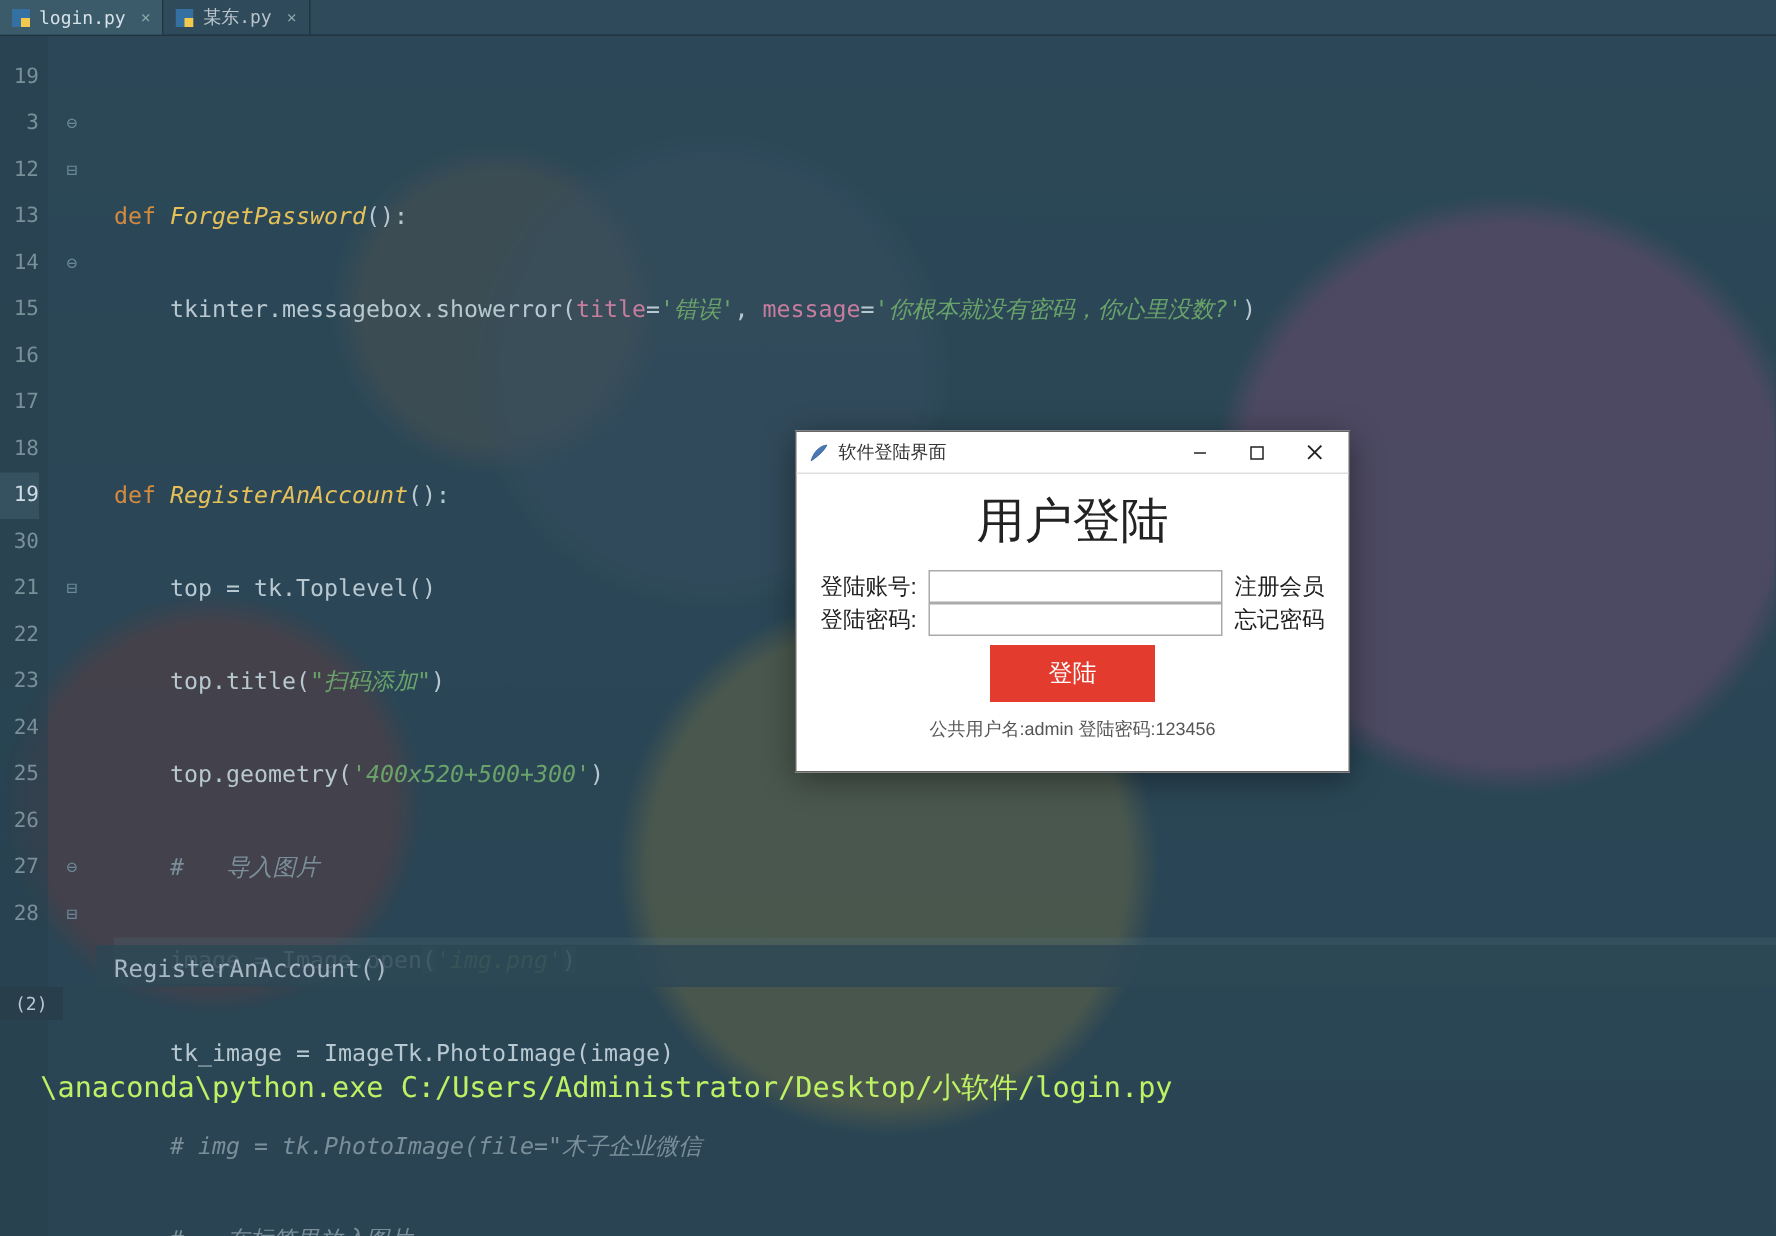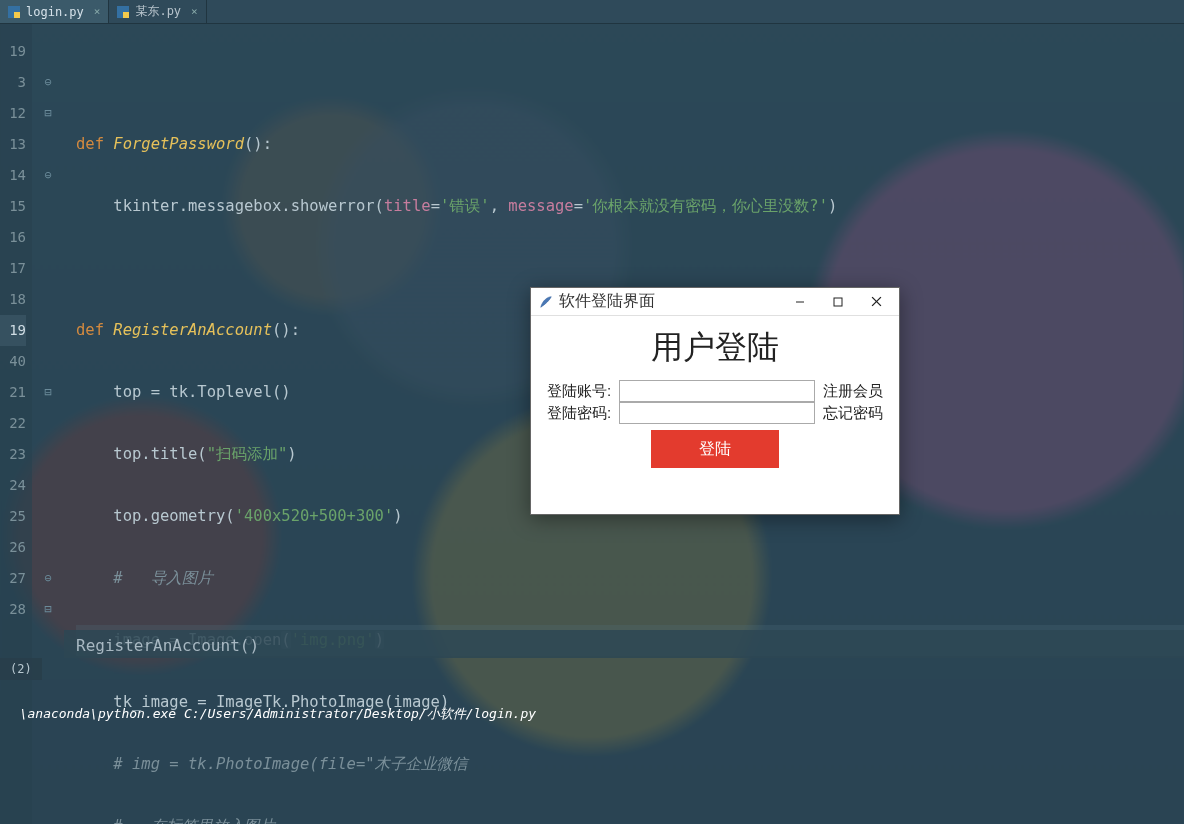--- a/index.html
+++ b/index.html
@@ -87,21 +87,21 @@
   font-size: 15.5px;
   line-height: 31px;
   white-space: pre;
   color: #b8c8d0;
 }
 .code .line { height: 31px; }
 .code .line.current { background: rgba(80,110,125,0.25); }
 
 .kw { color: #d48a3f; }        
 .fn { color: #e6c15a; font-style: italic; }
-.str { color: #6aa36a; }
+.str { color: #6aa36a; font-style: italic; }
 .cm { color: #7a8f99; font-style: italic; }
 .pr { color: #c77d9e; }        
 .hi { background: rgba(80,110,125,0.5); border-radius: 2px; }
 
 
 .breadcrumb {
   position: absolute;
   left: 64px; right: 0;
   top: 630px;
   height: 28px;
@@ -118,26 +118,25 @@
   background: rgba(40,62,74,0.9);
   color: #b8c8d0;
   font-size: 12px;
   padding: 4px 10px;
   z-index: 4;
 }
 .run-output {
   position: absolute;
   left: 0; right: 0; top: 680px;
   padding: 10px 4px;
-  font-size: 13px;
+  font-size: 19px;
   font-family: Consolas, monospace;
-  color: #ffffff;
+  color: #bef264;
   z-index: 4;
   white-space: pre;
-  font-style: italic;
 }
 
 
 .dialog {
   position: absolute;
   left: 530px; top: 287px;
   width: 370px; height: 228px;
   background: #fff;
   border: 1px solid #666;
   box-shadow: 0 4px 20px rgba(0,0,0,0.4);
@@ -150,21 +149,21 @@
   align-items: center;
   padding: 0 4px 0 8px;
   border-bottom: 1px solid #e0e0e0;
 }
 .dlg-titlebar .feather {
   width: 14px; height: 14px;
   margin-right: 6px;
 }
 .dlg-titlebar .title {
   flex: 1;
-  font-size: 16px;
+  font-size: 12px;
   color: #333;
 }
 .dlg-titlebar .winbtn {
   width: 38px; height: 26px;
   display: flex; align-items: center; justify-content: center;
   color: #222;
   font-size: 13px;
   cursor: pointer;
 }
 .dlg-body { padding: 8px 16px 0; }
@@ -194,21 +193,21 @@
 }
 .dlg-row .link {
   white-space: nowrap;
   cursor: pointer;
   color: #222;
   text-align: right;
 }
 .dlg-submit {
   display: block;
   margin: 6px auto 0;
-  width: 128px; height: 38px;
+  width: 110px; height: 38px;
   background: #e33b2e;
   color: #fff;
   border: none;
   font-size: 16px;
   cursor: pointer;
 }
 .dlg-footer {
   text-align: center;
   font-size: 12px;
   color: #555;
@@ -245,21 +244,21 @@
       <div class="ln">19</div>
       <div class="ln">3</div>
       <div class="ln">12</div>
       <div class="ln">13</div>
       <div class="ln">14</div>
       <div class="ln">15</div>
       <div class="ln">16</div>
       <div class="ln">17</div>
       <div class="ln">18</div>
       <div class="ln current">19</div>
-      <div class="ln">40</div>
+      <div class="ln">30</div>
       <div class="ln">21</div>
       <div class="ln">22</div>
       <div class="ln">23</div>
       <div class="ln">24</div>
       <div class="ln">25</div>
       <div class="ln">26</div>
       <div class="ln">27</div>
       <div class="ln">28</div>
     </div>
   <div class="fold-col" id="foldcol">
@@ -346,14 +345,15 @@
       <label>登陆账号:</label>
       <input type="text" style="">
       <span class="link">注册会员</span>
     </div>
     <div class="dlg-row">
       <label>登陆密码:</label>
       <input type="text" style="">
       <span class="link">忘记密码</span>
     </div>
     <button class="dlg-submit">登陆</button>
+    <div class="dlg-footer">公共用户名:admin 登陆密码:123456</div>
   </div>
 </div>
 
 </body></html>

